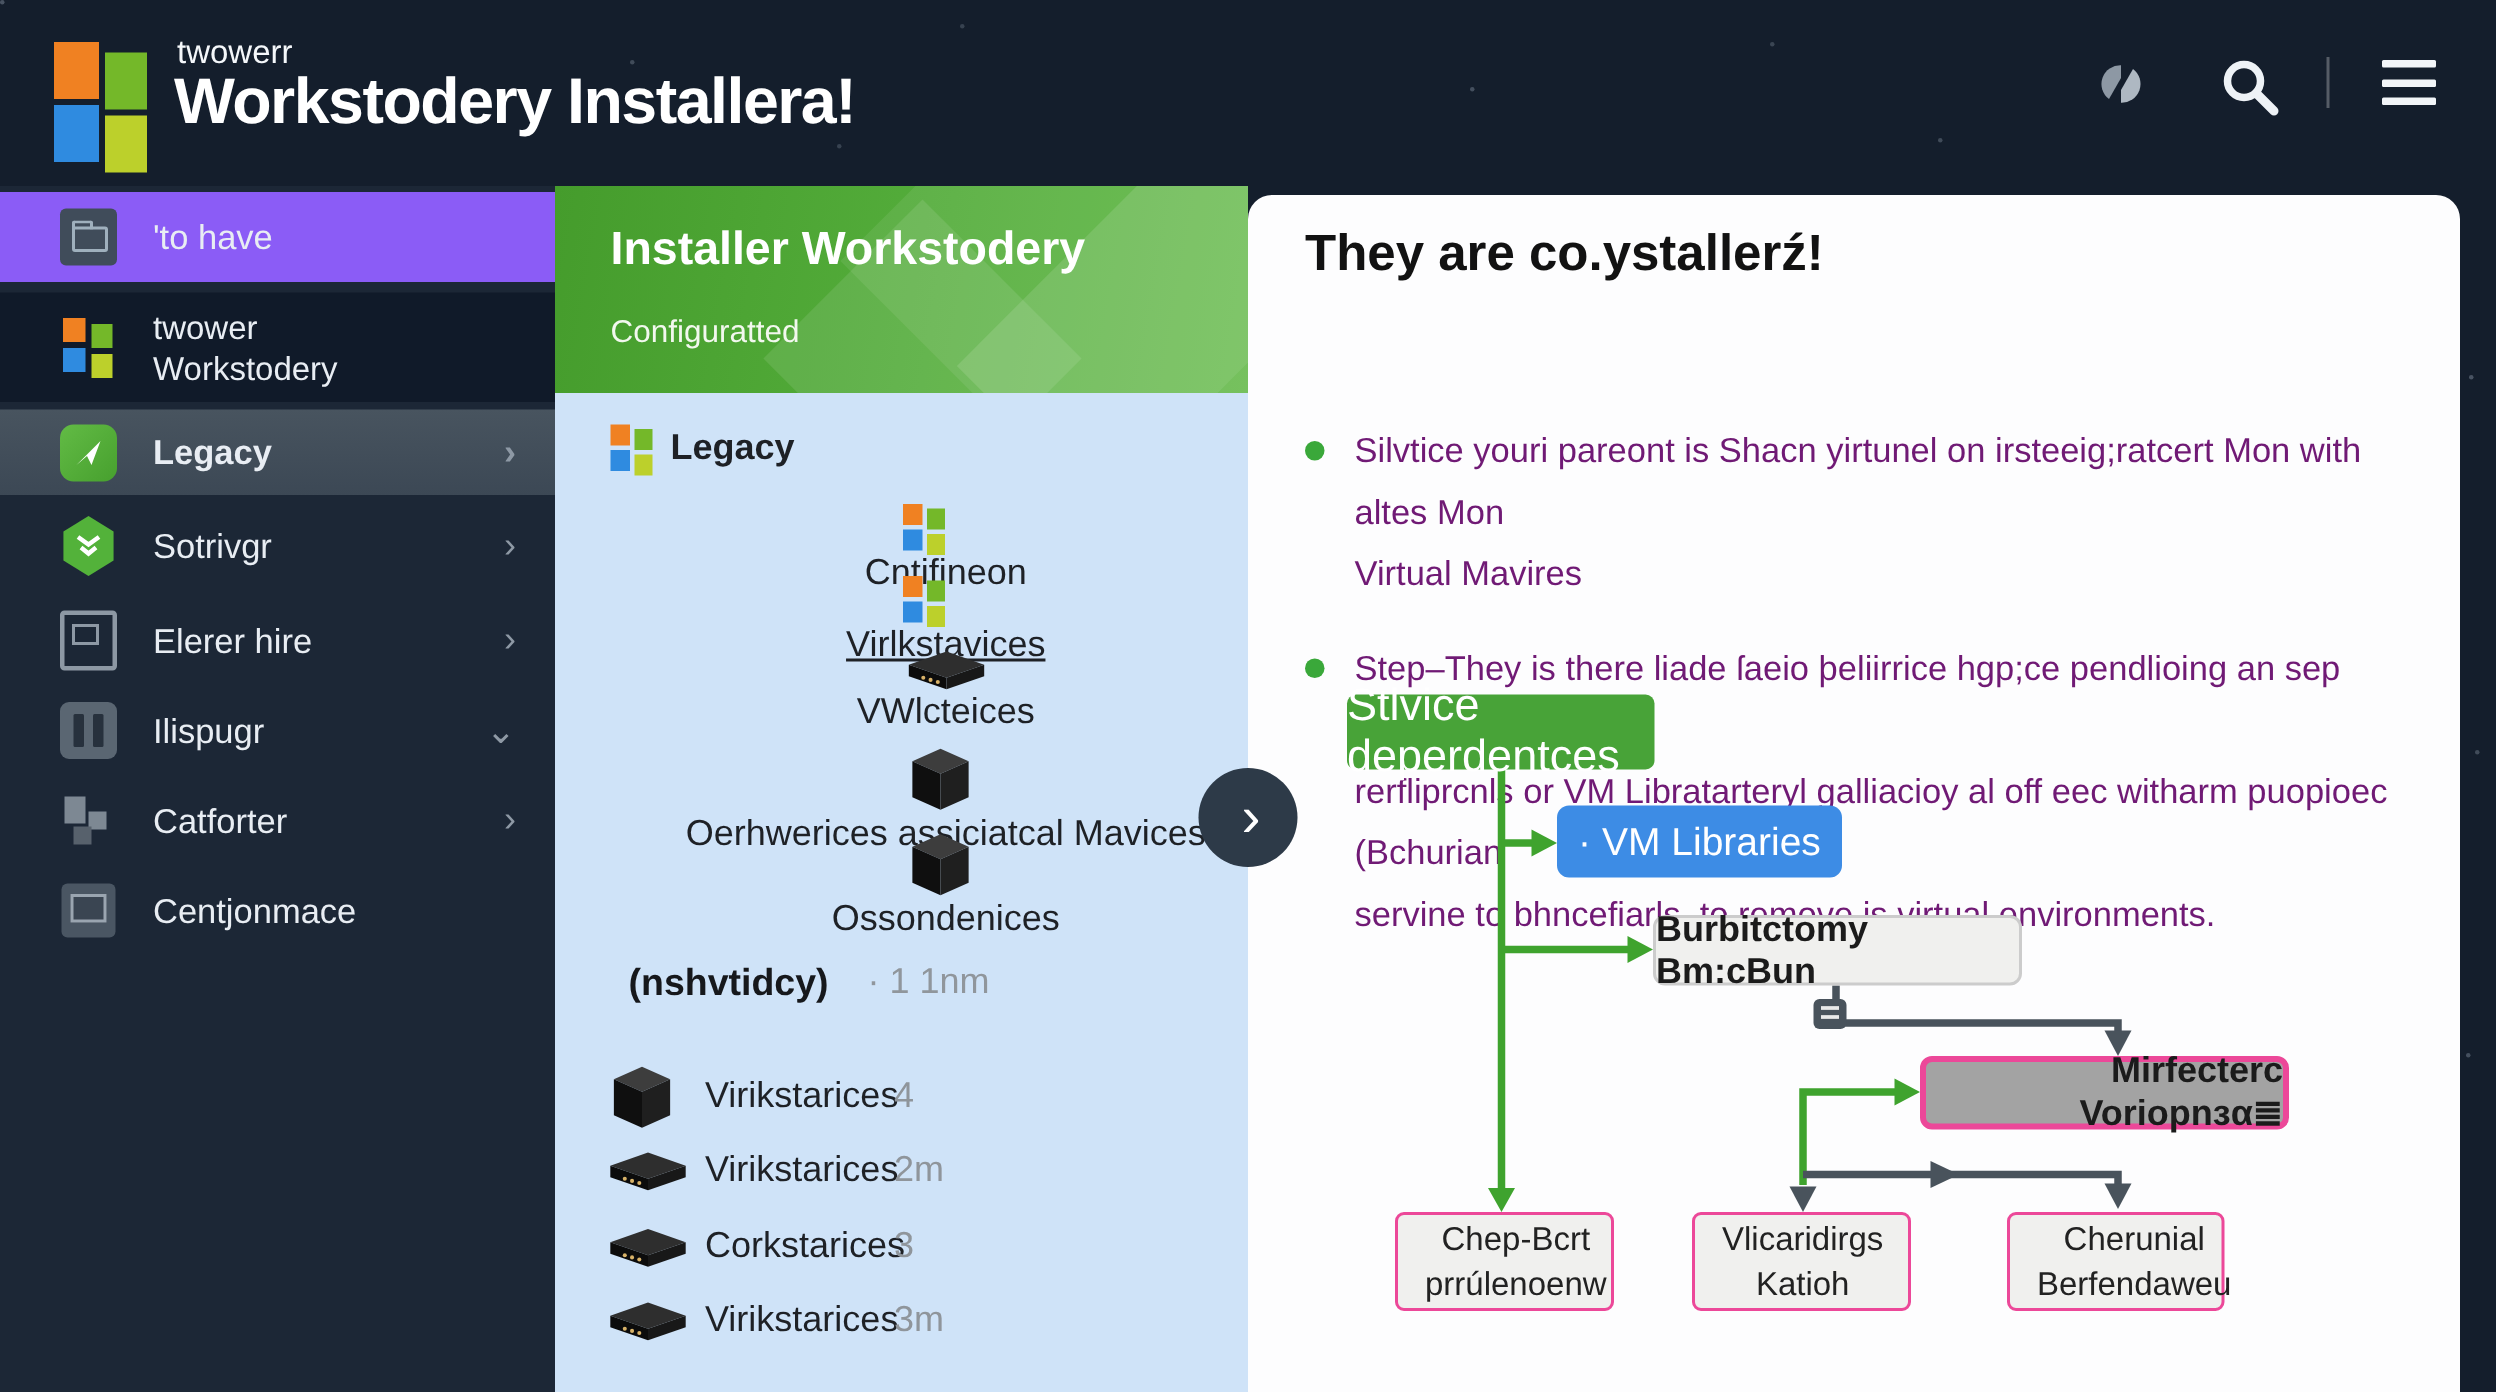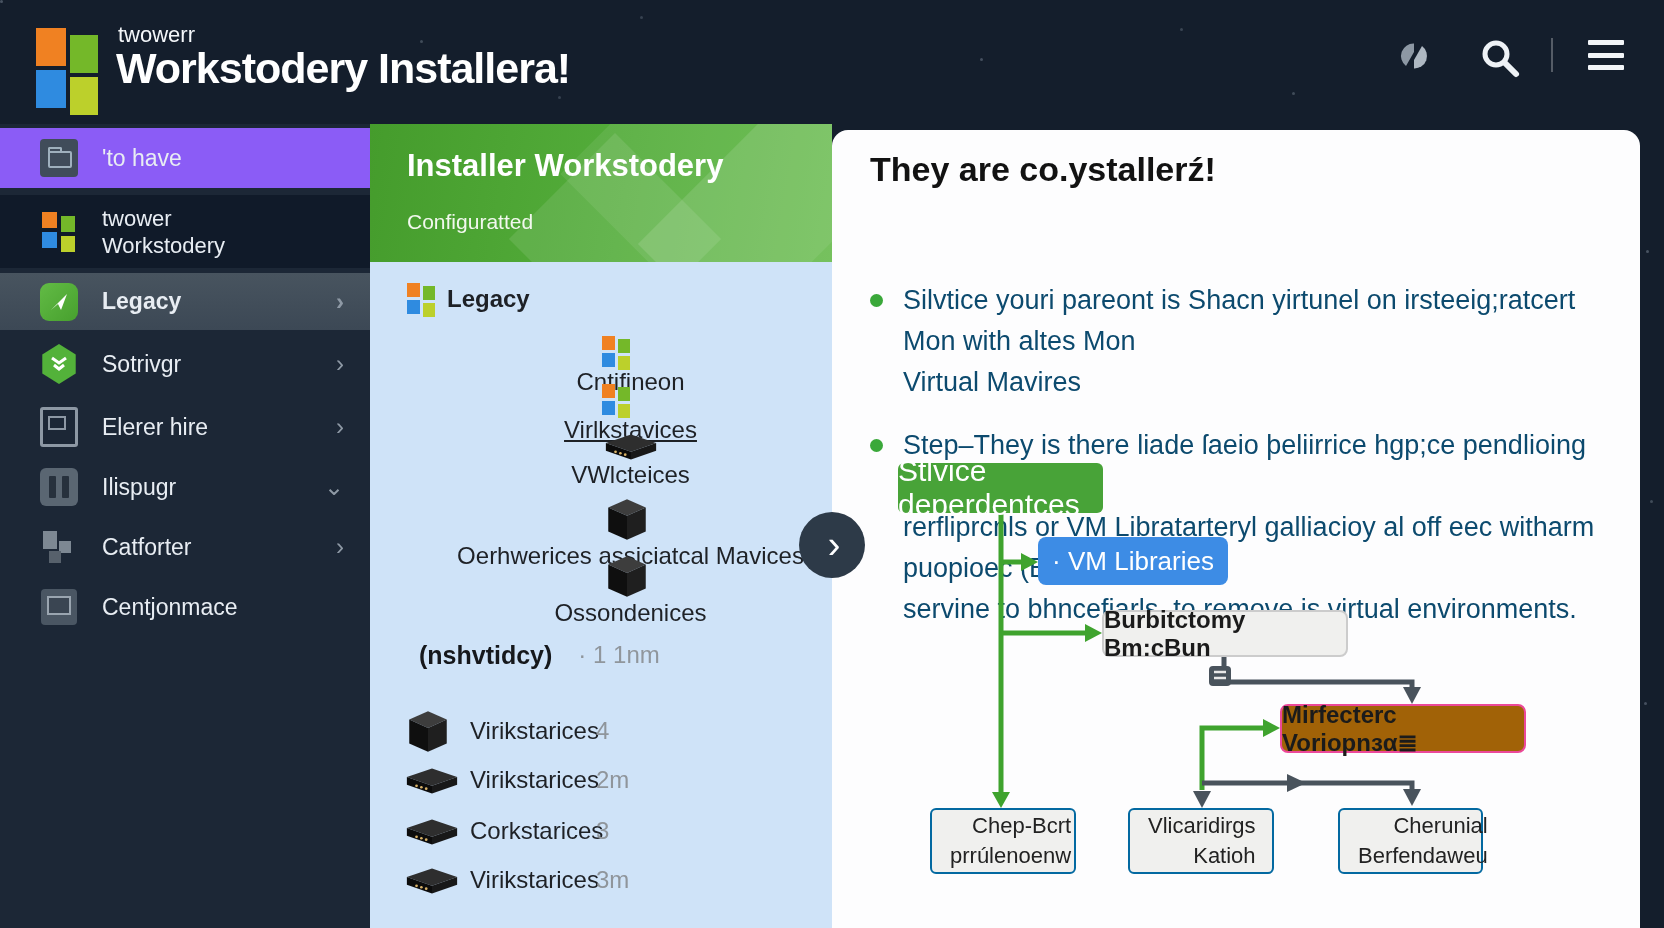--- a/index.html
+++ b/index.html
@@ -105,34 +105,34 @@
   .mi-group .gmeta{margin-left:26px;color:#90969c;font-size:24px;}
   
   .card{position:absolute;left:832px;top:130px;width:808px;height:798px;background:#fdfdfe;
         border-radius:16px 16px 0 0;}
   .card-h1{position:absolute;left:38px;top:20px;font-size:34px;font-weight:700;color:#121212;}
   .green-btn{position:absolute;left:38px;top:82px;background:#48a43a;color:#fff;border:none;
      border-radius:5px;font-size:22px;padding:9px 26px;font-family:inherit;cursor:pointer;}
   .bullets{position:absolute;left:38px;top:150px;width:734px;}
   .bullet{display:flex;margin-bottom:22px;}
   .bullet .dot{flex:none;width:13px;height:13px;border-radius:50%;background:#3aa83a;margin-top:14px;}
-  .bullet .btxt{margin-left:20px;font-size:27px;line-height:41px;color:#0c4a6e;white-space:pre-line;}
+  .bullet .btxt{margin-left:20px;font-size:23px;line-height:41px;color:#701a75;white-space:pre-line;}
   
   .diagram{position:absolute;left:0;top:0;width:808px;height:798px;pointer-events:none;}
   .nd{position:absolute;display:flex;align-items:center;justify-content:center;box-sizing:border-box;
       font-size:30px;pointer-events:auto;}
   .nd-svc{left:66px;top:333px;width:205px;height:50px;background:#48a338;color:#fff;border-radius:6px;}
   .nd-vm{left:206px;top:407px;width:190px;height:48px;background:#3d8ce5;color:#fff;border-radius:8px;
          font-size:26px;}
   .nd-burb{left:270px;top:480px;width:246px;height:47px;background:#f0f0ee;border:2px solid #ccc;
          border-radius:8px;color:#1b1b1b;font-weight:600;font-size:24px;}
-  .nd-mir{left:448px;top:574px;width:246px;height:49px;background:#a16207;border:2px solid #ec4899;
-         border-radius:8px;color:#1b1b1b;font-weight:600;font-size:24px;}
-  .nd-sm{background:#f0f0ee;border:2px solid #0369a1;border-radius:6px;color:#222;font-size:22px;
-         line-height:30px;justify-content:flex-start;padding-left:18px;text-align:right;white-space:pre-line;}
+  .nd-mir{left:448px;top:574px;width:246px;height:49px;background:#a3a3a3;border:4px solid #ec4899;
+         border-radius:8px;color:#1b1b1b;font-weight:600;font-size:24px;text-align:right;}
+  .nd-sm{background:#f0f0ee;border:2px solid #ec4899;border-radius:6px;color:#222;font-size:22px;
+         line-height:30px;justify-content:flex-start;padding-left:18px;text-align:center;white-space:pre-line;}
   .nd-chep{left:98px;top:678px;width:146px;height:66px;}
   .nd-kat{left:296px;top:678px;width:146px;height:66px;}
   .nd-cheru{left:506px;top:678px;width:145px;height:66px;}
   .conn{position:absolute;left:0;top:0;}
   
   .expander{position:absolute;left:799px;top:512px;width:66px;height:66px;border-radius:50%;
      background:#2d3a48;display:flex;align-items:center;justify-content:center;z-index:5;cursor:pointer;
      border:none;}
   .expander span{color:#fff;font-size:38px;line-height:1;margin-left:4px;}
   svg{display:block;}

